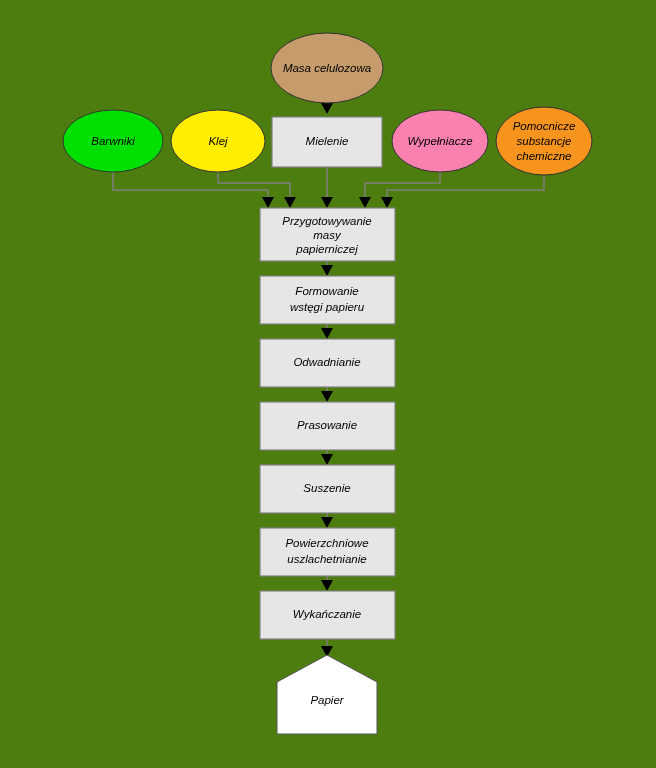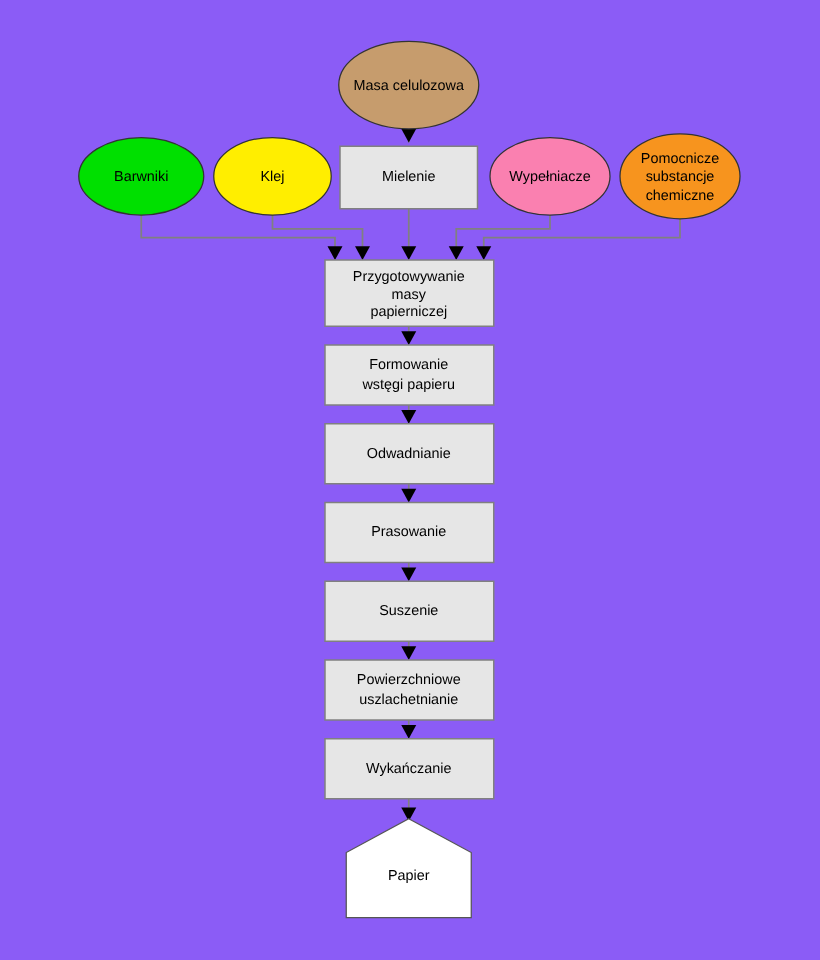--- a/index.html
+++ b/index.html
@@ -11,21 +11,22 @@
   body {
     width: 656px;
     height: 768px;
     overflow: hidden;
     font-family: "Liberation Sans", sans-serif;
   }
   #diagram-root {
     position: relative;
     width: 656px;
     height: 768px;
-    background: #8b5cf6;
+    background: #4d7c0f;
+    font-style: italic;
   }
   svg#flowchart {
     display: block;
     width: 656px;
     height: 768px;
   }
   .node-shape {
     stroke: #333333;
     stroke-width: 1;
   }

